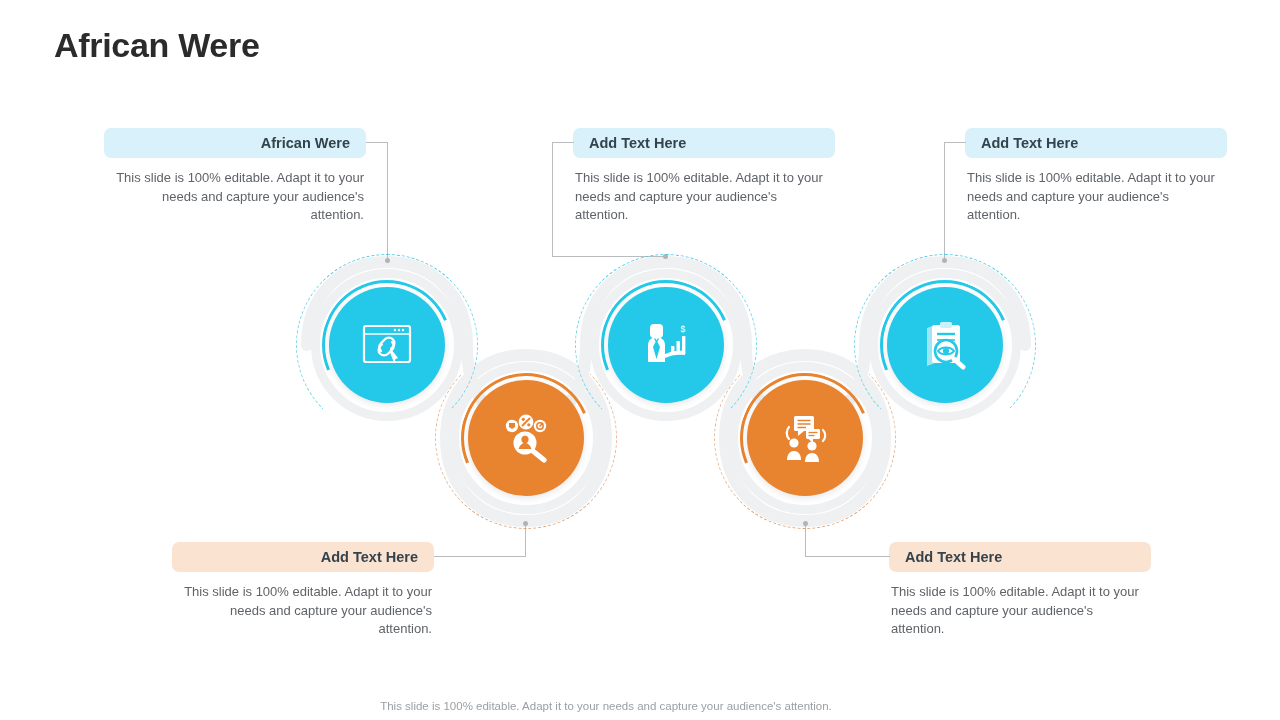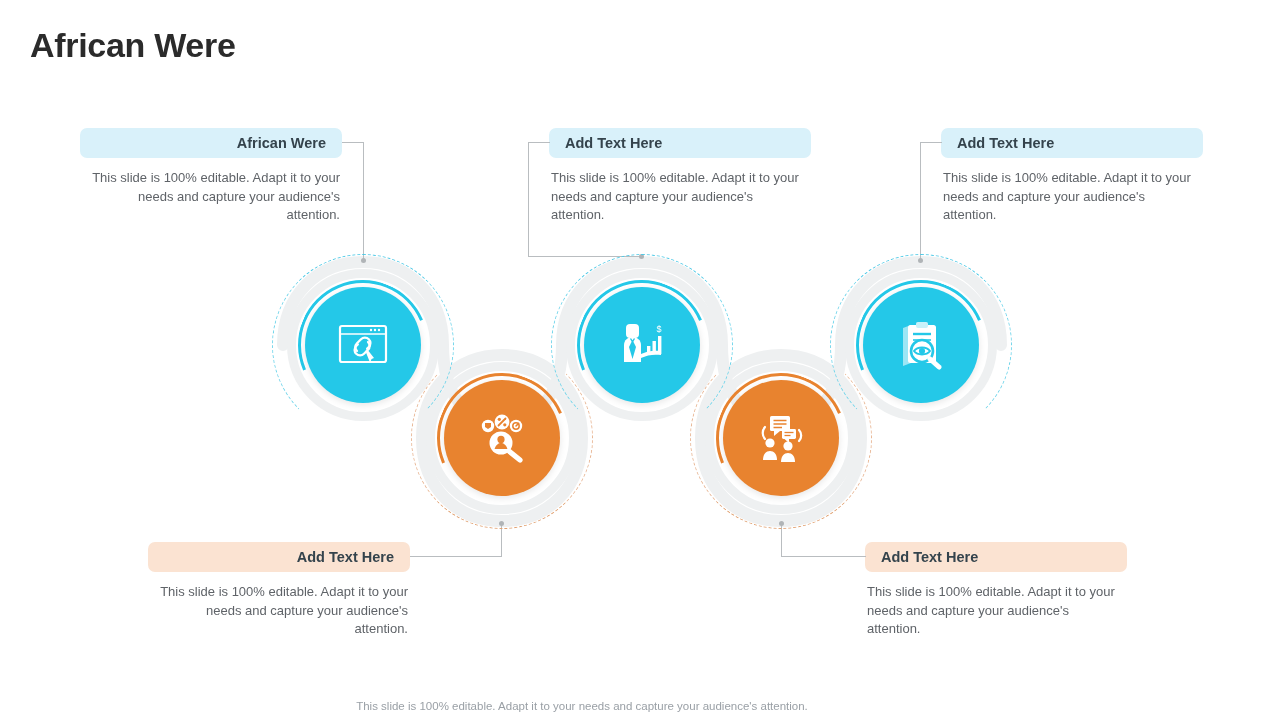--- a/index.html
+++ b/index.html
@@ -2,21 +2,21 @@
 <html><head>
 <meta charset="utf-8">
 <style>
   html,body{margin:0;padding:0;}
   body{
     width:1280px;height:720px;background:#ffffff;
     font-family:"Liberation Sans", sans-serif;
     -webkit-font-smoothing:antialiased;
     overflow:hidden;position:relative;
   }
-  .slide{position:relative;width:1164px;height:720px;}
+  .slide{position:relative;width:1164px;height:720px;margin-left:24px;}
 
   
   .page-title{
     position:absolute;left:30px;top:26px;
     font-size:34px;font-weight:bold;color:#2b2b2b;
     letter-spacing:-0.3px;
   }
 
   
   .card{position:absolute;}

